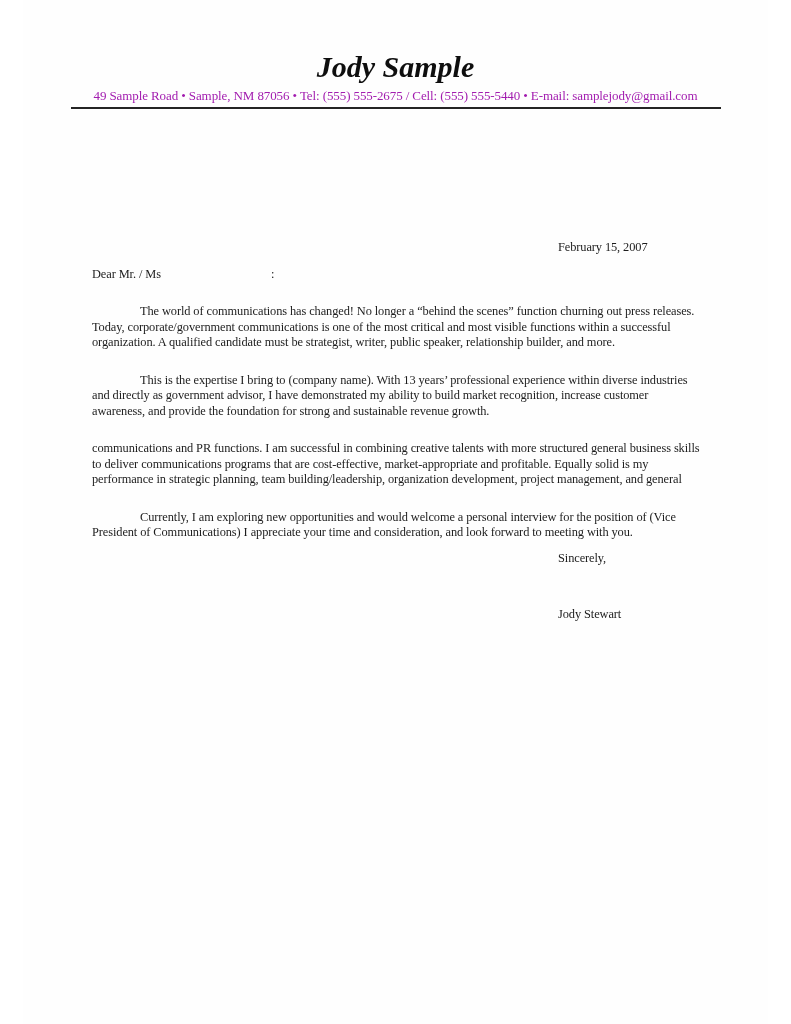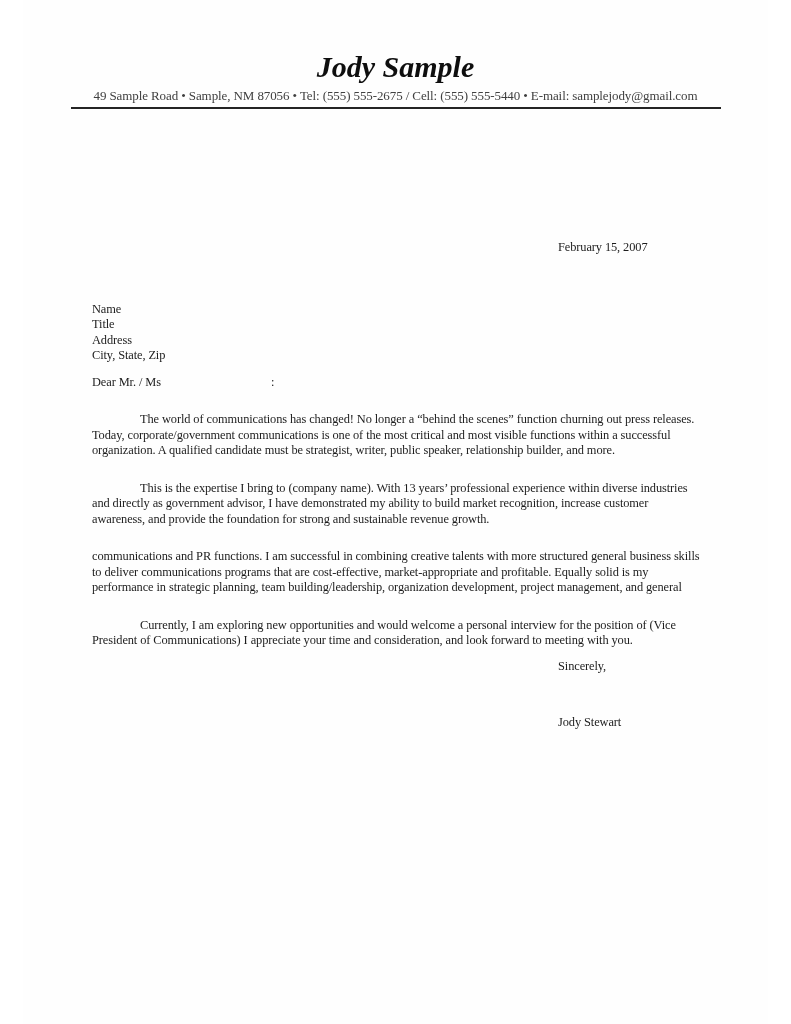--- a/index.html
+++ b/index.html
@@ -26,21 +26,21 @@
     font-weight: bold;
     font-style: italic;
     letter-spacing: 0;
     color: #0e0e0e;
   }
   .contact-line {
     font-size: 13px;
     line-height: 16px;
     margin-top: 4px;
     white-space: nowrap;
-    color: #404040;
+    color: #a21caf;
   }
   .header-rule {
     width: 650px;
     margin: 3px auto 0 auto;
     border-bottom: 2px solid #242424;
   }
   .content { padding: 0 69px; }
   .date-line { margin: 131px 0 0 466px; white-space: nowrap; }
   .recipient-block { margin-top: 46px; }
   .recipient-line { white-space: nowrap; }
@@ -61,26 +61,20 @@
   <header class="letter-header">
     <div class="sender-name">Jody Sample</div>
     <div class="contact-line">49 Sample Road • Sample, NM 87056 • Tel: (555) 555-2675 / Cell: (555) 555-5440 • E-mail: samplejody@gmail.com</div>
     <div class="header-rule"></div>
   </header>
 
   <main class="content">
 
     <div class="date-line">February 15, 2007</div>
 
-    <div class="recipient-block">
-      <div class="recipient-line">Name</div>
-      <div class="recipient-line">Title</div>
-      <div class="recipient-line">Address</div>
-      <div class="recipient-line">City, State, Zip</div>
-    </div>
 
     <div class="salutation">
       <span>Dear Mr. / Ms</span><span class="colon">:</span>
     </div>
 
     <div class="para">
       <div class="line indent">The world of communications has changed! No longer a “behind the scenes” function churning out press releases.</div>
       <div class="line">Today, corporate/government communications is one of the most critical and most visible functions within a successful</div>
       <div class="line">organization. A qualified candidate must be strategist, writer, public speaker, relationship builder, and more.</div>
     </div>

